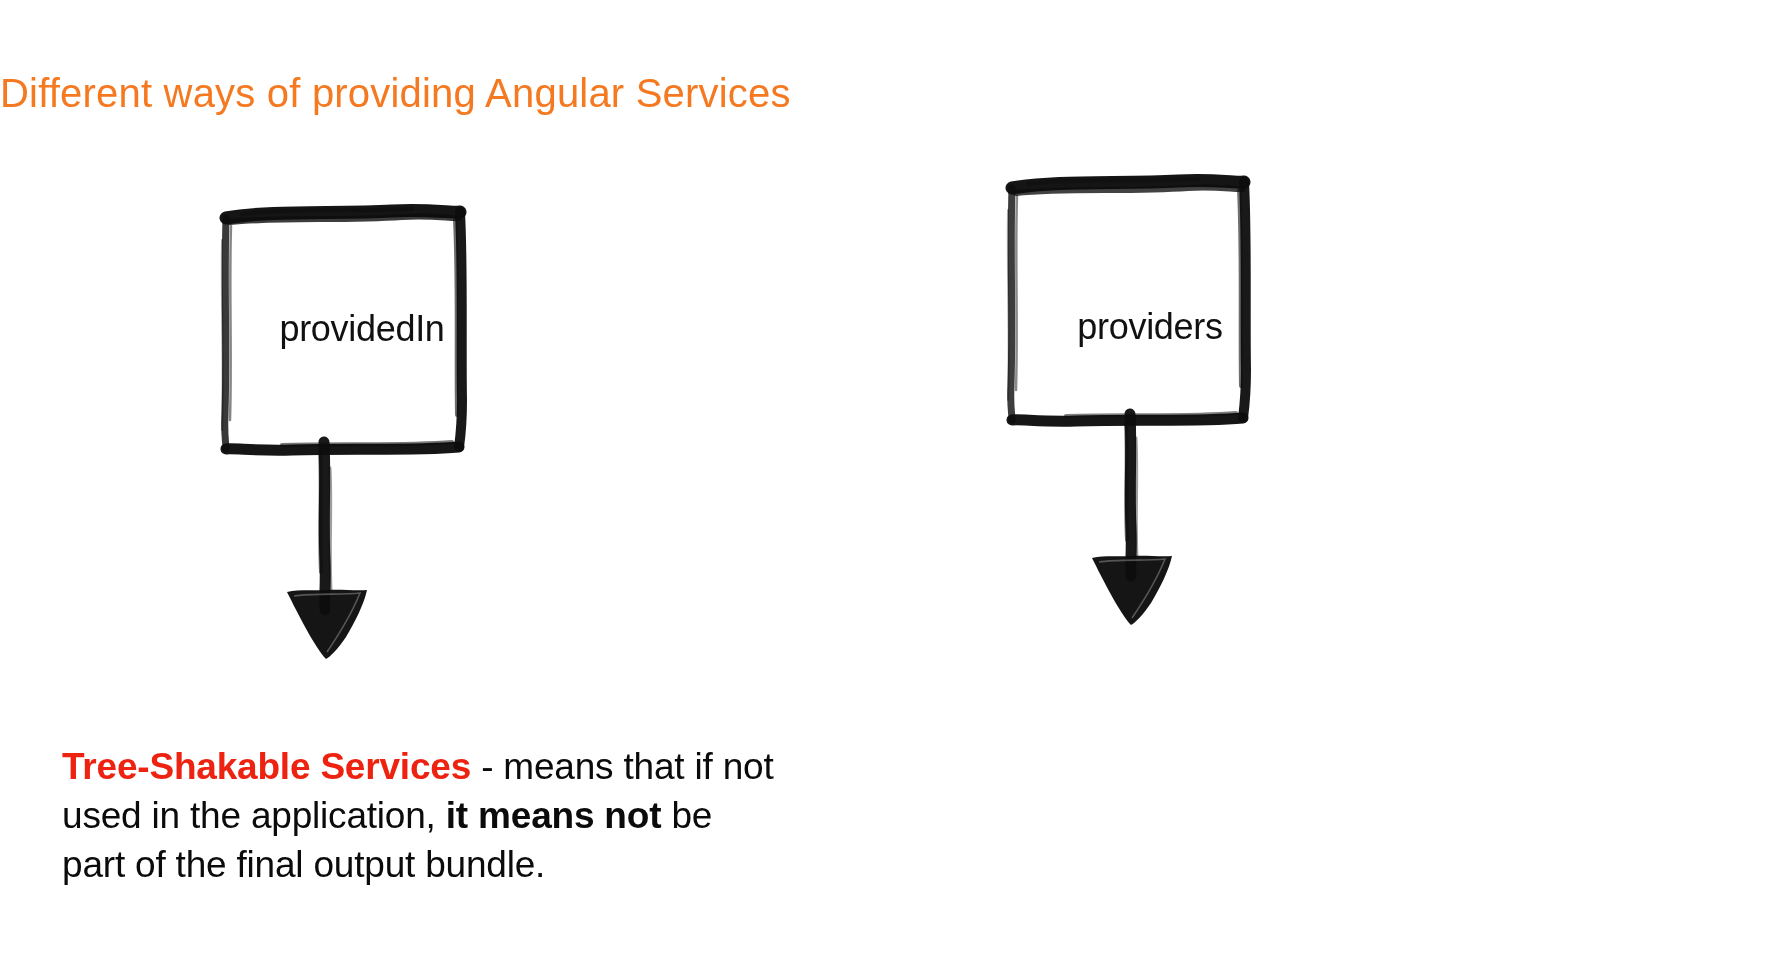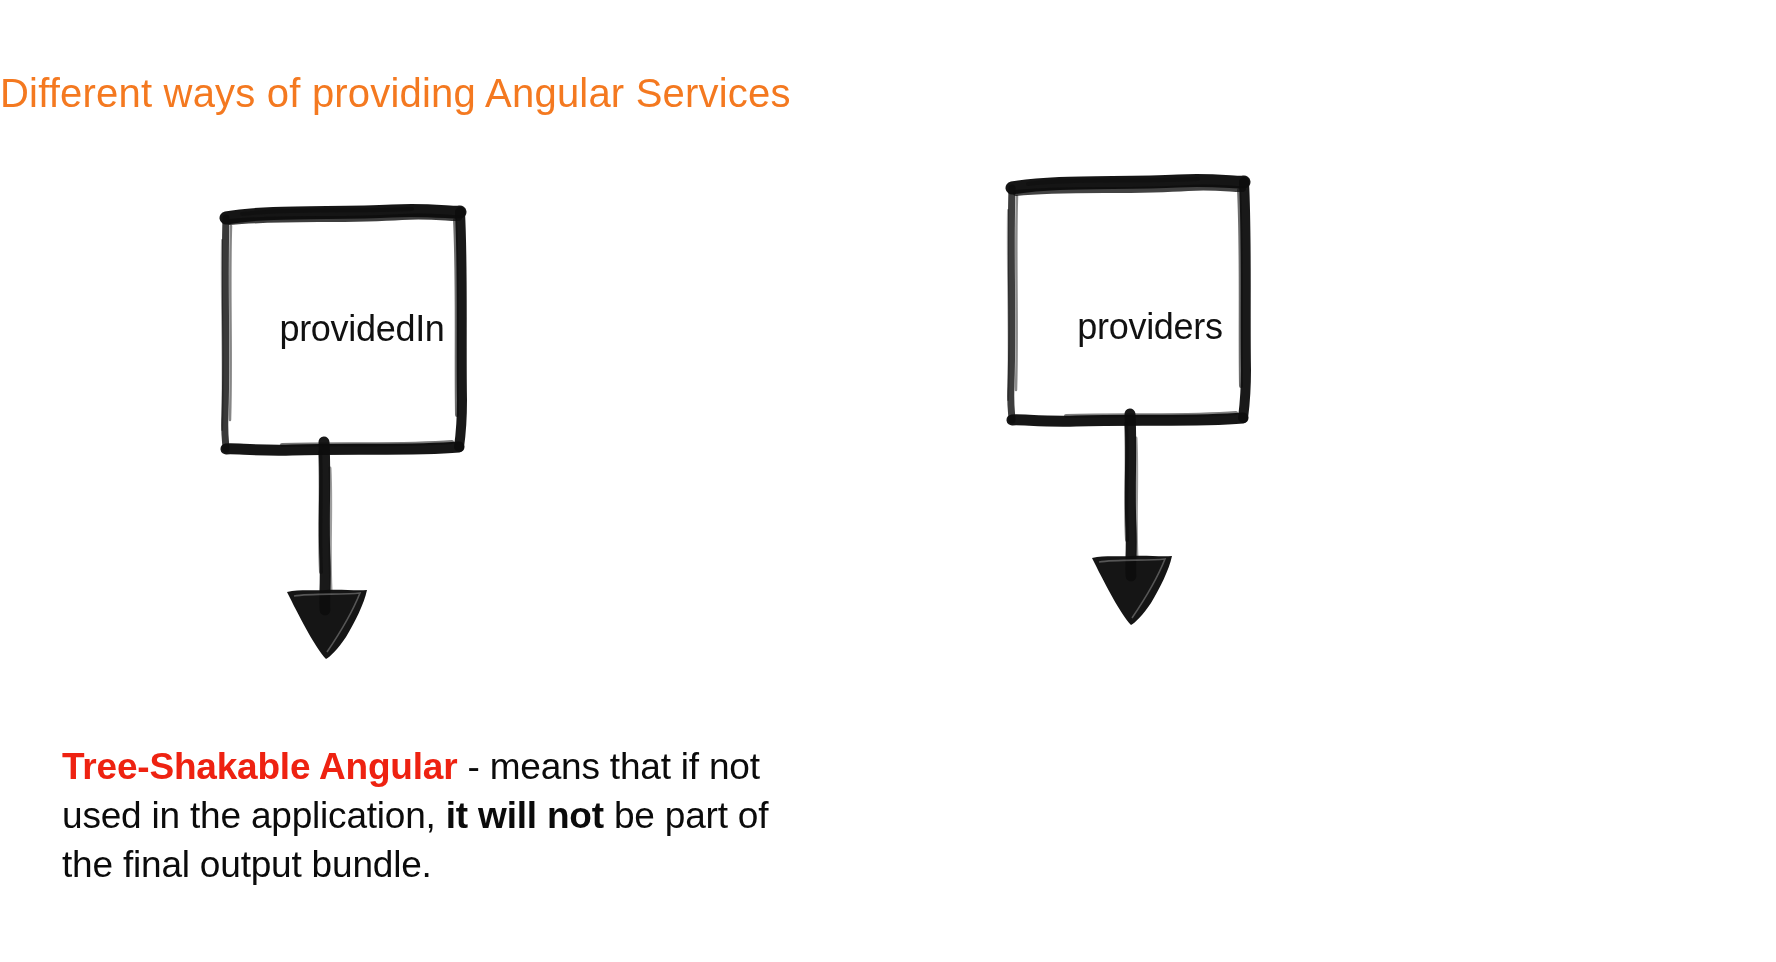--- a/index.html
+++ b/index.html
@@ -121,21 +121,21 @@
         <path d="M48,12 C50,50 47,92 49,132" stroke-width="4" opacity="0.55"></path>
         <path d="M58,28 C60,68 57,108 59,150" stroke-width="3" opacity="0.4"></path>
       </g>
 
       <path d="M15,152 C28,149 44,151 54,150 C68,149 84,151 95,150 C92,164 83,182 74,197 C66,209 58,217 54,219 C49,214 40,200 32,185 C24,170 18,158 15,152 Z" fill="#0d0d0d" opacity="0.97"></path>
       <path d="M22,156 C40,153 70,155 88,153 C82,168 70,190 55,212" fill="none" stroke="#ffffff" stroke-width="1.6" opacity="0.28"></path>
     </svg>
   </div>
 
   <div class="caption" id="caption-left">
-    <span class="hl">Tree-Shakable Angular</span><span> - means that if not used in the application, </span><span class="em">it will not</span><span> be part of the final output bundle.</span>
+    <span class="hl">Tree-Shakable Services</span><span> - means that if not used in the application, </span><span class="em">it means not</span><span> be part of the final output bundle.</span>
   </div>
 
   <div class="sketch-box" id="box-right" style="left:1000px; top:172px; width:300px; height:280px;">
     <svg width="300" height="280" viewBox="0 0 300 280" aria-hidden="true">
       <g stroke="#0d0d0d" fill="none" stroke-linecap="round" stroke-linejoin="round">
 
         <path d="M12,16 C58,8 118,12 178,9 C212,7 238,11 244,10" stroke-width="13" opacity="0.97"></path>
         <path d="M16,21 C68,16 128,20 188,16 C216,14 236,18 243,17" stroke-width="6" opacity="0.78"></path>
         <path d="M28,12 C78,6 138,10 198,7" stroke-width="4" opacity="0.5"></path>
 

